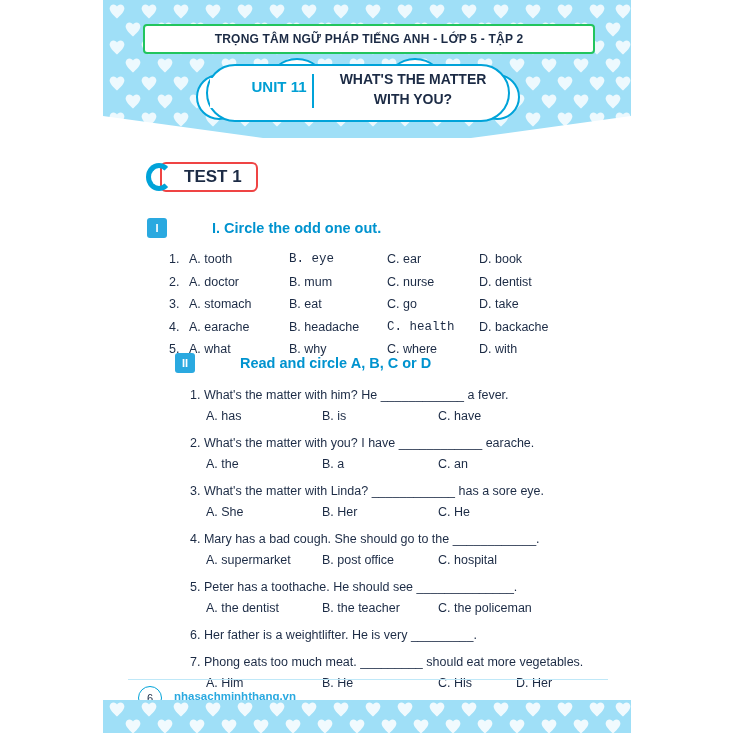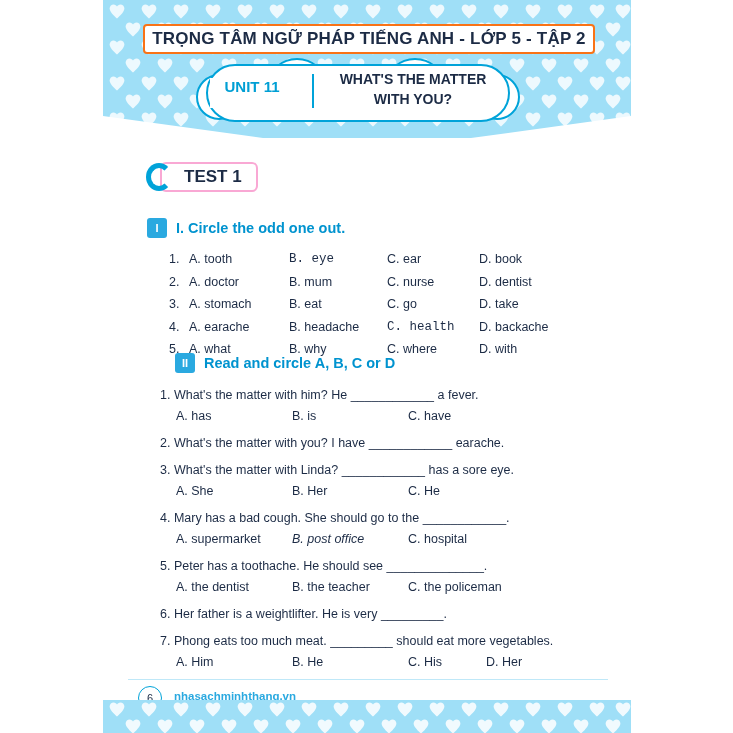--- a/index.html
+++ b/index.html
@@ -68,27 +68,27 @@
   }
 
   
   .book-title {
     position: absolute;
     left: 143px;
     top: 24px;
     width: 448px;
     height: 26px;
     background: #ffffff;
-    border: 2px solid #f97316;
+    border: 2px solid #22c55e;
     border-radius: 4px;
     display: flex;
     align-items: center;
     justify-content: center;
     color: #1c2b45;
-    font-size: 17px;
+    font-size: 12px;
     font-weight: bold;
     letter-spacing: 0.2px;
     white-space: nowrap;
   }
 
   
   .unit-cloud {
     position: absolute;
     left: 196px;
     top: 58px;
@@ -111,21 +111,21 @@
     border: 2px solid #00a3d9;
     border-radius: 50%;
   }
   .cloud-mask {
     position: absolute;
     background: #ffffff;
     border: none;
   }
   .unit-label {
     position: absolute;
-    left: 13px;
+    left: 40px;
     top: 20px;
     width: 86px;
     text-align: center;
     color: #009fd4;
     font-size: 15px;
     font-weight: bold;
   }
   .unit-divider {
     position: absolute;
     left: 116px;
@@ -160,21 +160,21 @@
     height: 28px;
     border: 5px solid #00a3d9;
     border-radius: 50%;
     border-right-color: transparent;
     box-sizing: border-box;
     margin-right: -12px;
     z-index: 2;
   }
   .test-pill {
     background: #ffffff;
-    border: 2px solid #f9a8d4;
+    border: 2px solid #ef4444;
     border-radius: 6px;
     padding: 3px 14px 3px 22px;
     color: #1c2b45;
     font-size: 17px;
     font-weight: bold;
     line-height: 20px;
   }
 
   
   .section {
@@ -192,20 +192,21 @@
     font-weight: bold;
     display: flex;
     align-items: center;
     justify-content: center;
     margin-right: 9px;
   }
   .sec-title {
     color: #0093cf;
     font-size: 14.5px;
     font-weight: bold;
+    margin-left: 36px;
   }
 
   
   .q-table {
     position: absolute;
     font-size: 12.5px;
     color: #1c2b45;
   }
   .q-row {
     display: flex;
@@ -467,45 +468,50 @@
       <div class="q-opt" style="width:92px;">C. where</div>
       <div class="q-opt">D. with</div>
     </div>
   </div>
 
   <div class="section" style="left:147px; top:353px;padding-left:28px;">
     <div class="sec-num">II</div>
     <div class="sec-title">Read and circle A, B, C or D</div>
   </div>
 
-  <div class="q2" style="left:160px; top:386px; width:430px;">
+  <div class="q2" style="left:190px; top:386px; width:430px;">
     <div class="q2-item">
       <div class="q2-stem">1. What's the matter with him? He ____________ a fever.</div>
       <div class="q2-opts">
         <div class="q2-opt" style="width:116px;">A. has</div>
         <div class="q2-opt" style="width:116px;">B. is</div>
         <div class="q2-opt">C. have</div>
       </div>
     </div>
     <div class="q2-item">
       <div class="q2-stem">2. What's the matter with you? I have ____________ earache.</div>
+      <div class="q2-opts">
+        <div class="q2-opt" style="width:116px;">A. the</div>
+        <div class="q2-opt" style="width:116px;">B. a</div>
+        <div class="q2-opt">C. an</div>
+      </div>
     </div>
     <div class="q2-item">
       <div class="q2-stem">3. What's the matter with Linda? ____________ has a sore eye.</div>
       <div class="q2-opts">
         <div class="q2-opt" style="width:116px;">A. She</div>
         <div class="q2-opt" style="width:116px;">B. Her</div>
         <div class="q2-opt">C. He</div>
       </div>
     </div>
     <div class="q2-item">
       <div class="q2-stem">4. Mary has a bad cough. She should go to the ____________.</div>
       <div class="q2-opts">
         <div class="q2-opt" style="width:116px;">A. supermarket</div>
-        <div class="q2-opt" style="width:116px;font-style:italic;">B. post office</div>
+        <div class="q2-opt" style="width:116px;">B. post office</div>
         <div class="q2-opt">C. hospital</div>
       </div>
     </div>
     <div class="q2-item">
       <div class="q2-stem">5. Peter has a toothache. He should see ______________.</div>
       <div class="q2-opts">
         <div class="q2-opt" style="width:116px;">A. the dentist</div>
         <div class="q2-opt" style="width:116px;">B. the teacher</div>
         <div class="q2-opt">C. the policeman</div>
       </div>

